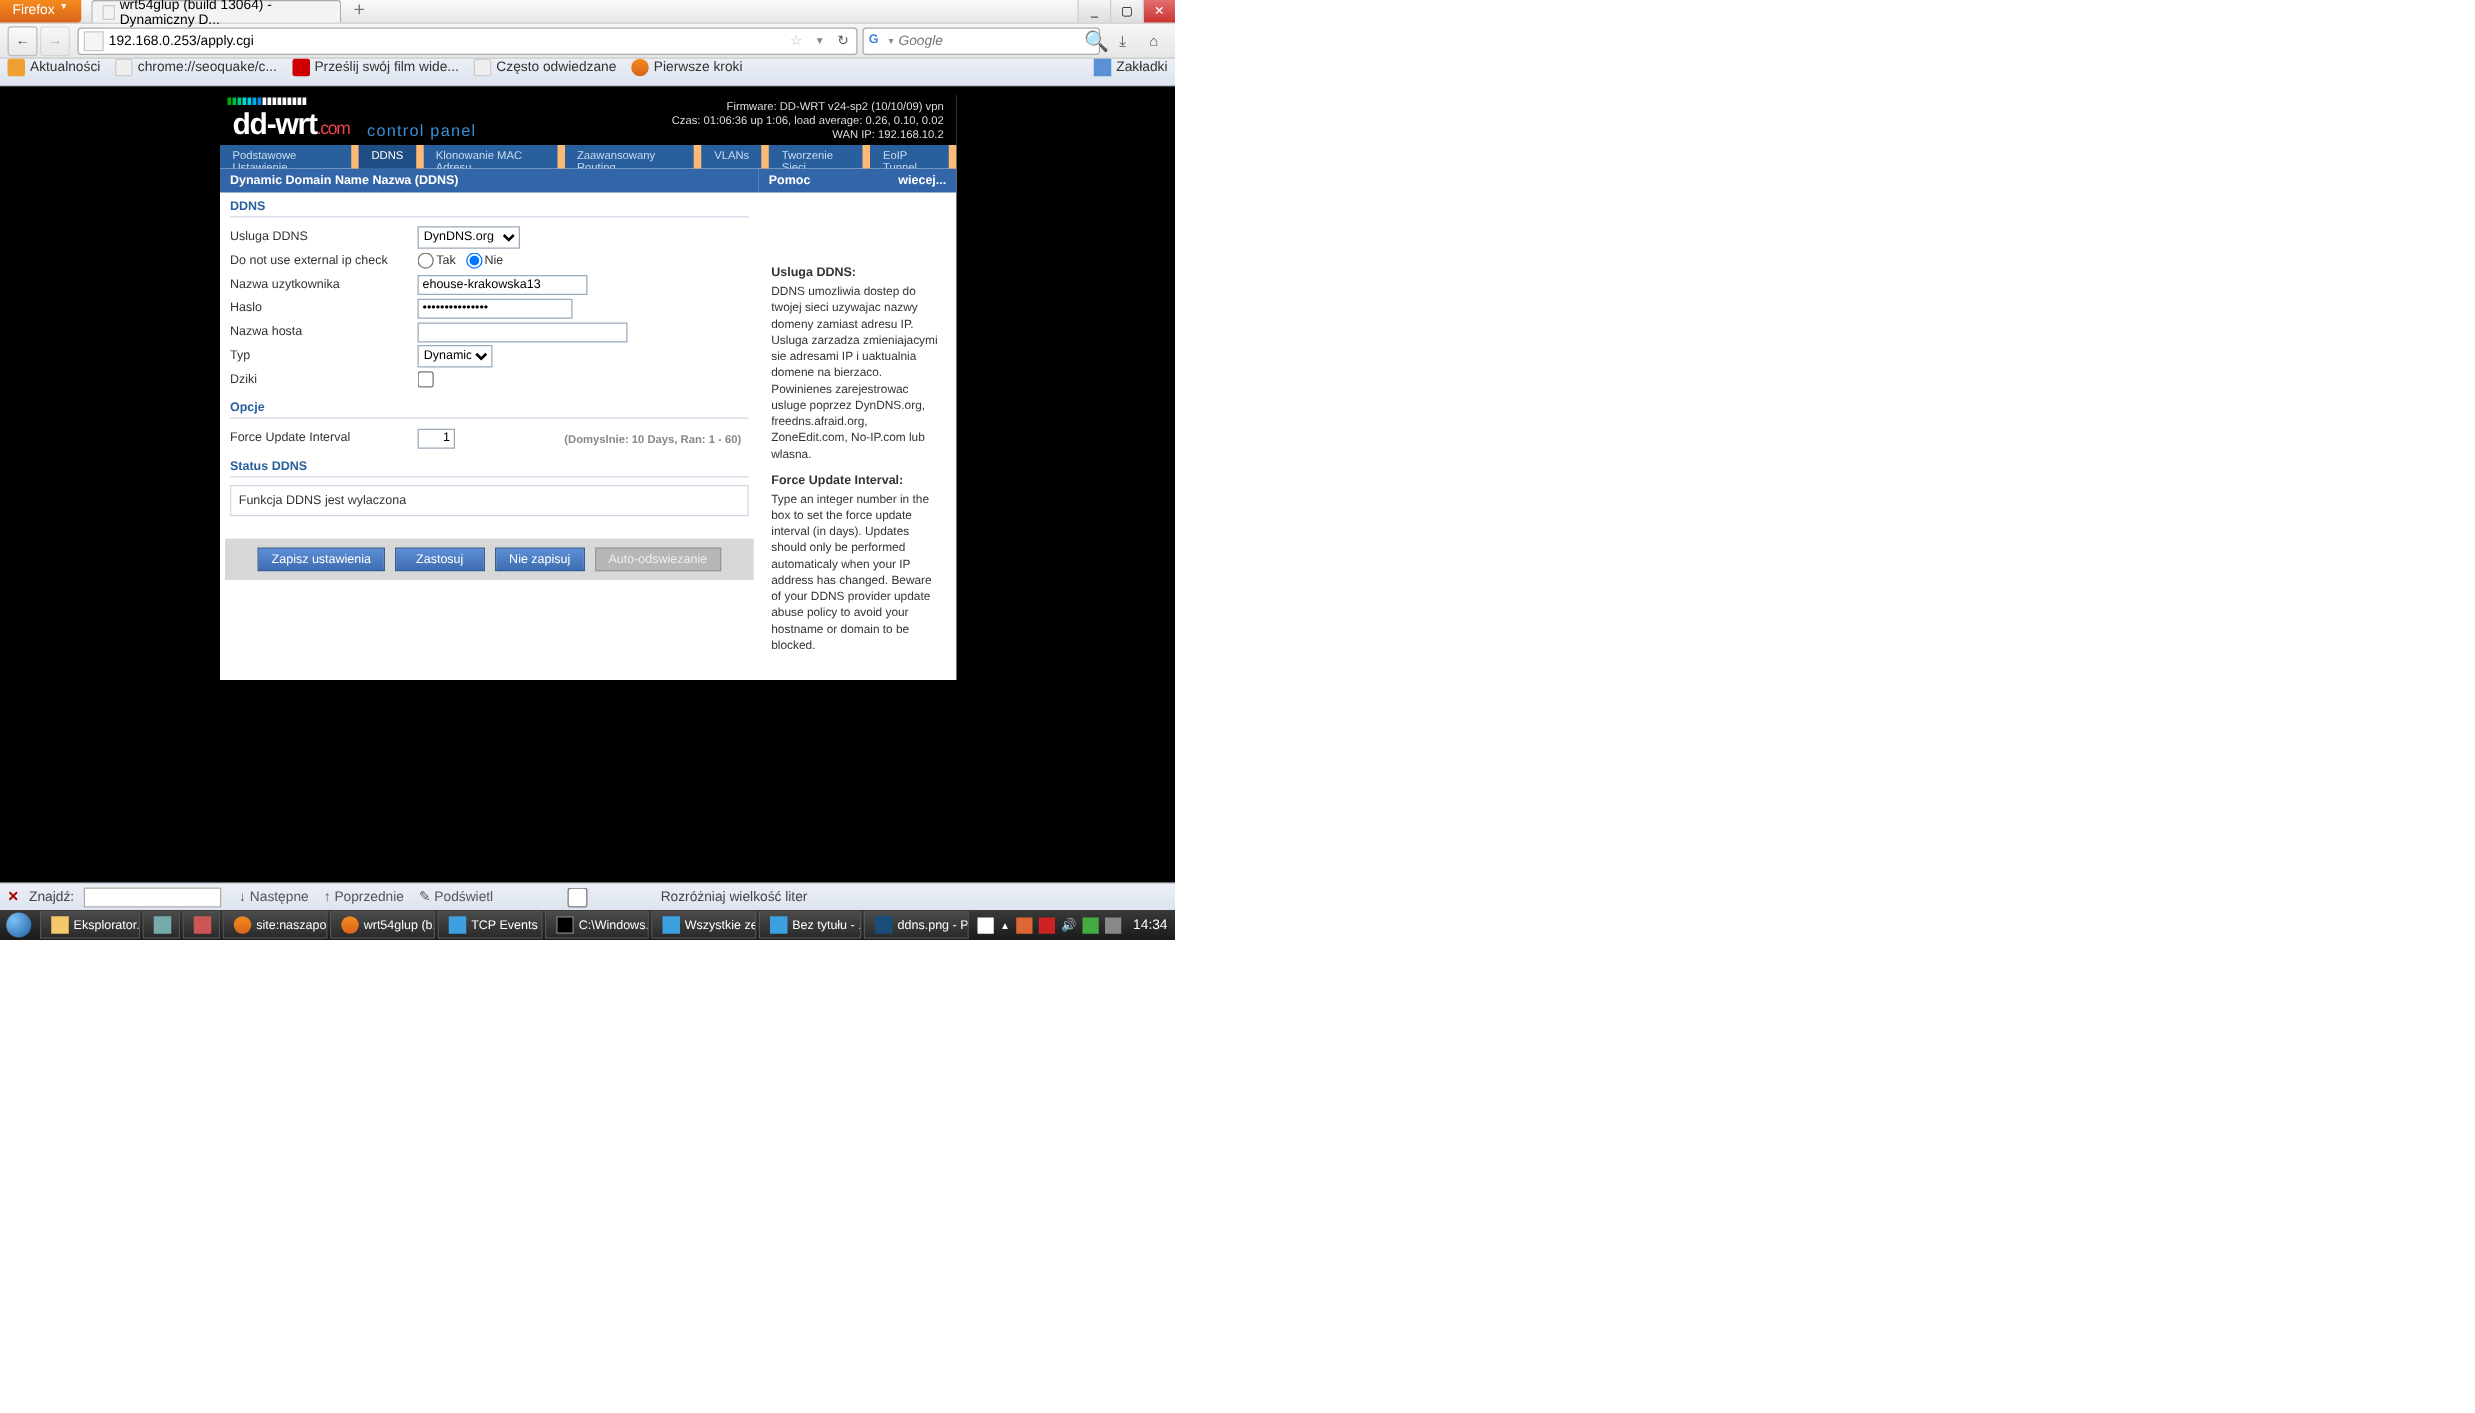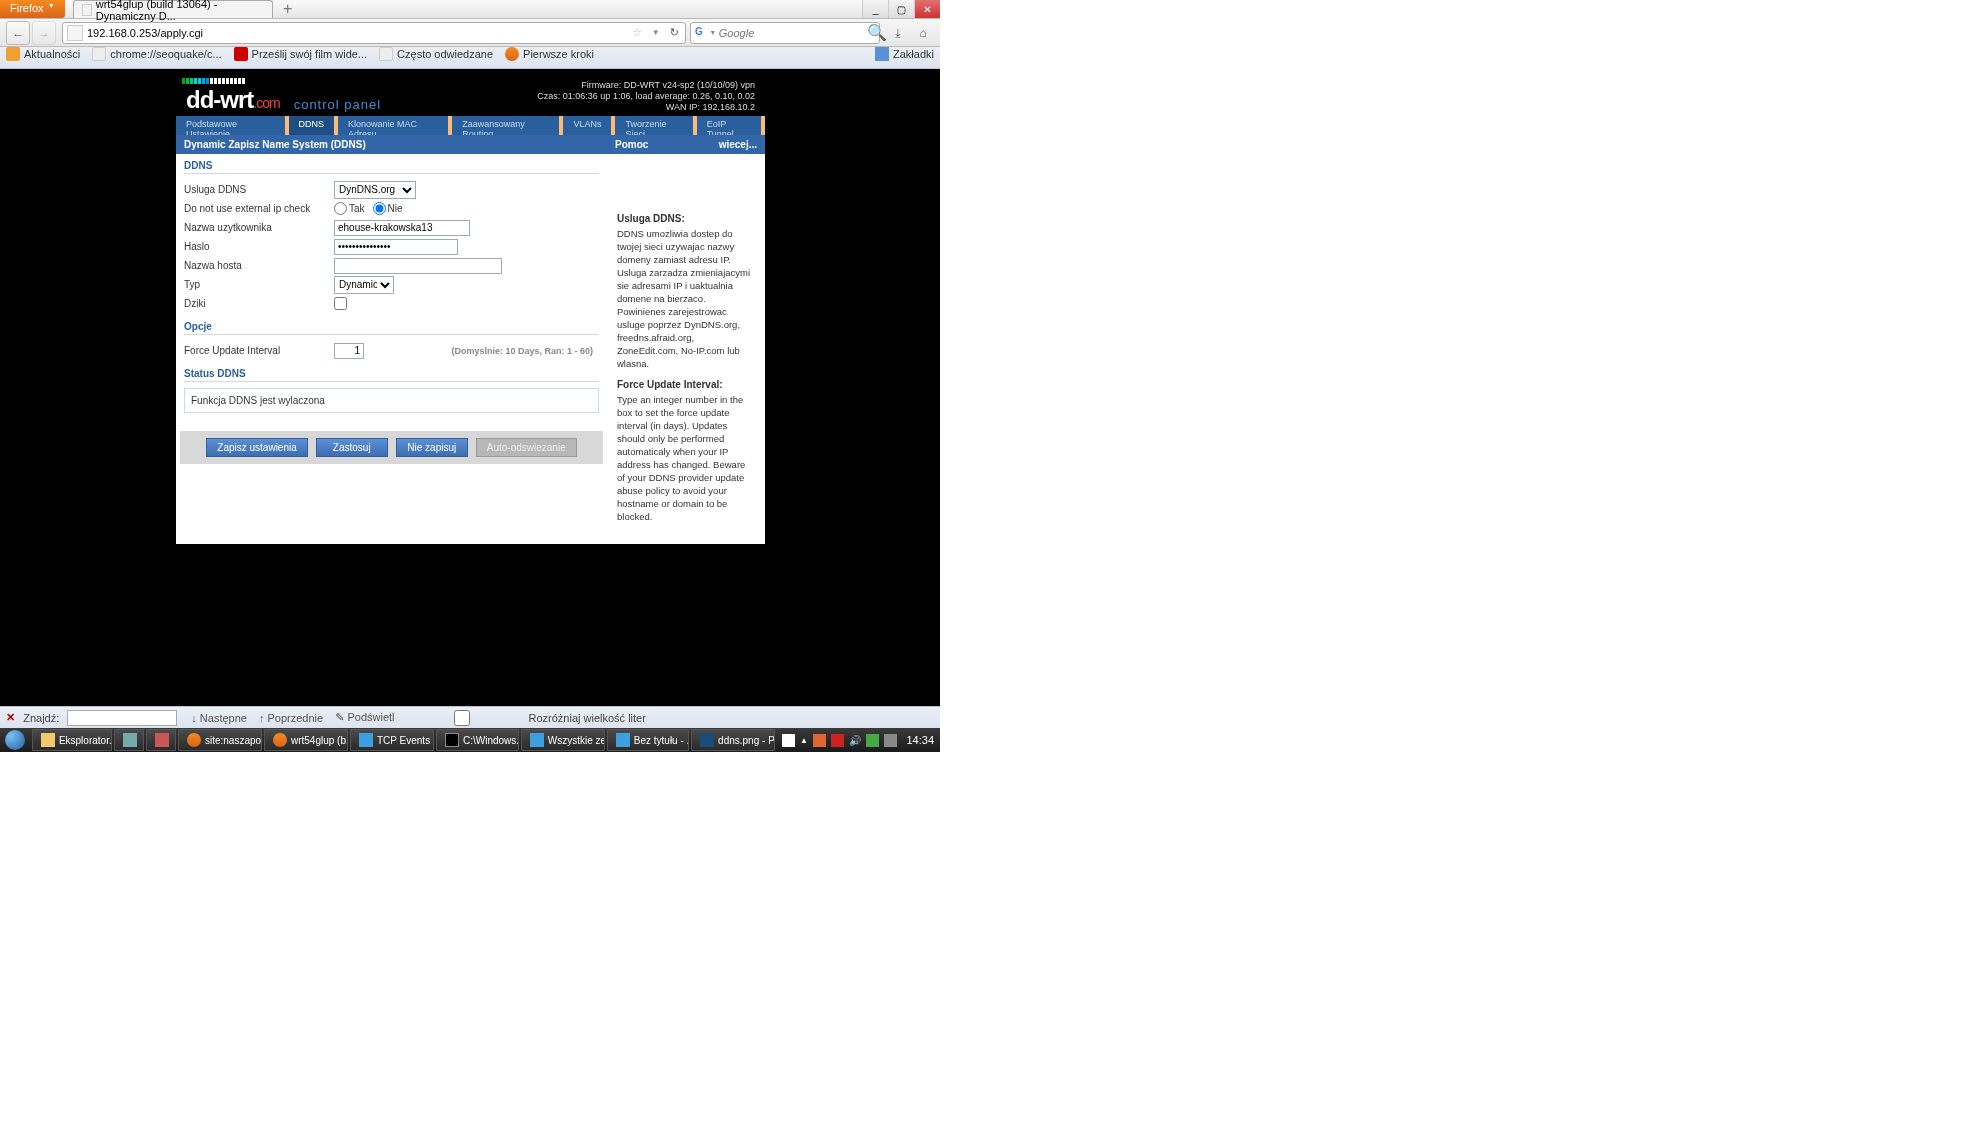--- a/index.html
+++ b/index.html
@@ -56,21 +56,21 @@
   .brand { font-family: Arial; font-size:24px; font-weight:bold; letter-spacing:-1px;}
   .brand .com{color:#ef4444; font-size:14px; font-weight:normal;margin-top:24px;}
   .cpanel { color:#3a8fd6; font-size:13px; margin-left:14px; margin-bottom:2px; letter-spacing:1px;}
   .rinfo { position:absolute; right:10px; top:4px; text-align:right; font-size:9px; color:#ddd; line-height:11px;}
 
   
   .rtabs { background:#6893c8; display:flex; height:19px;}
   .rtab { padding:3px 10px 0 10px; font-size:10px; color:#fff; border-right:1px solid #4c749f; background:linear-gradient(#7fa6d2,#6893c8);}
   .rtab.active { background:linear-gradient(#3073bb,#225a99); font-weight:bold;}
   .rsubtabs { background:#2a5f9e; display:flex; height:19px;}
-  .rsub { padding:3px 10px 0 10px; font-size:9px; color:#c8dbf0; border-right:4px solid #fdba74;}
+  .rsub { padding:3px 10px 0 10px; font-size:9px; color:#c8dbf0; border-right:6px solid #fdba74;}
   .rsub.active { background:#1f4e84; color:#fff;}
 
   
   .rbody { display:flex; padding:0; background:#fff;}
   .rmain { width:431px; padding:0;}
   .rside { flex:1; padding:0;}
 
   .sechdr { background:#3366a9; color:#fff; font-size:10px; font-weight:bold; padding:4px 8px;}
   .sechdr.help { display:flex; justify-content:space-between;}
   .panel { padding:4px 8px 8px 8px;}
@@ -220,21 +220,21 @@
         <div class="rsub active">DDNS</div>
         <div class="rsub">Klonowanie MAC Adresu</div>
         <div class="rsub">Zaawansowany Routing</div>
         <div class="rsub">VLANs</div>
         <div class="rsub">Tworzenie Sieci</div>
         <div class="rsub">EoIP Tunnel</div>
       </div>
 
       <div class="rbody">
         <div class="rmain">
-          <div class="sechdr">Dynamic Zapisz Name System (DDNS)</div>
+          <div class="sechdr">Dynamic Domain Name Nazwa (DDNS)</div>
           <div class="panel">
             <div class="fs">
               <div class="fstitle">DDNS</div>
               <div class="row">
                   <label>Usluga DDNS</label>
                 <select style="width:82px"><option>DynDNS.org</option></select>
               </div>
               <div class="row">
                   <label>Do not use external ip check</label>
                 <input type="radio" style=""> 

